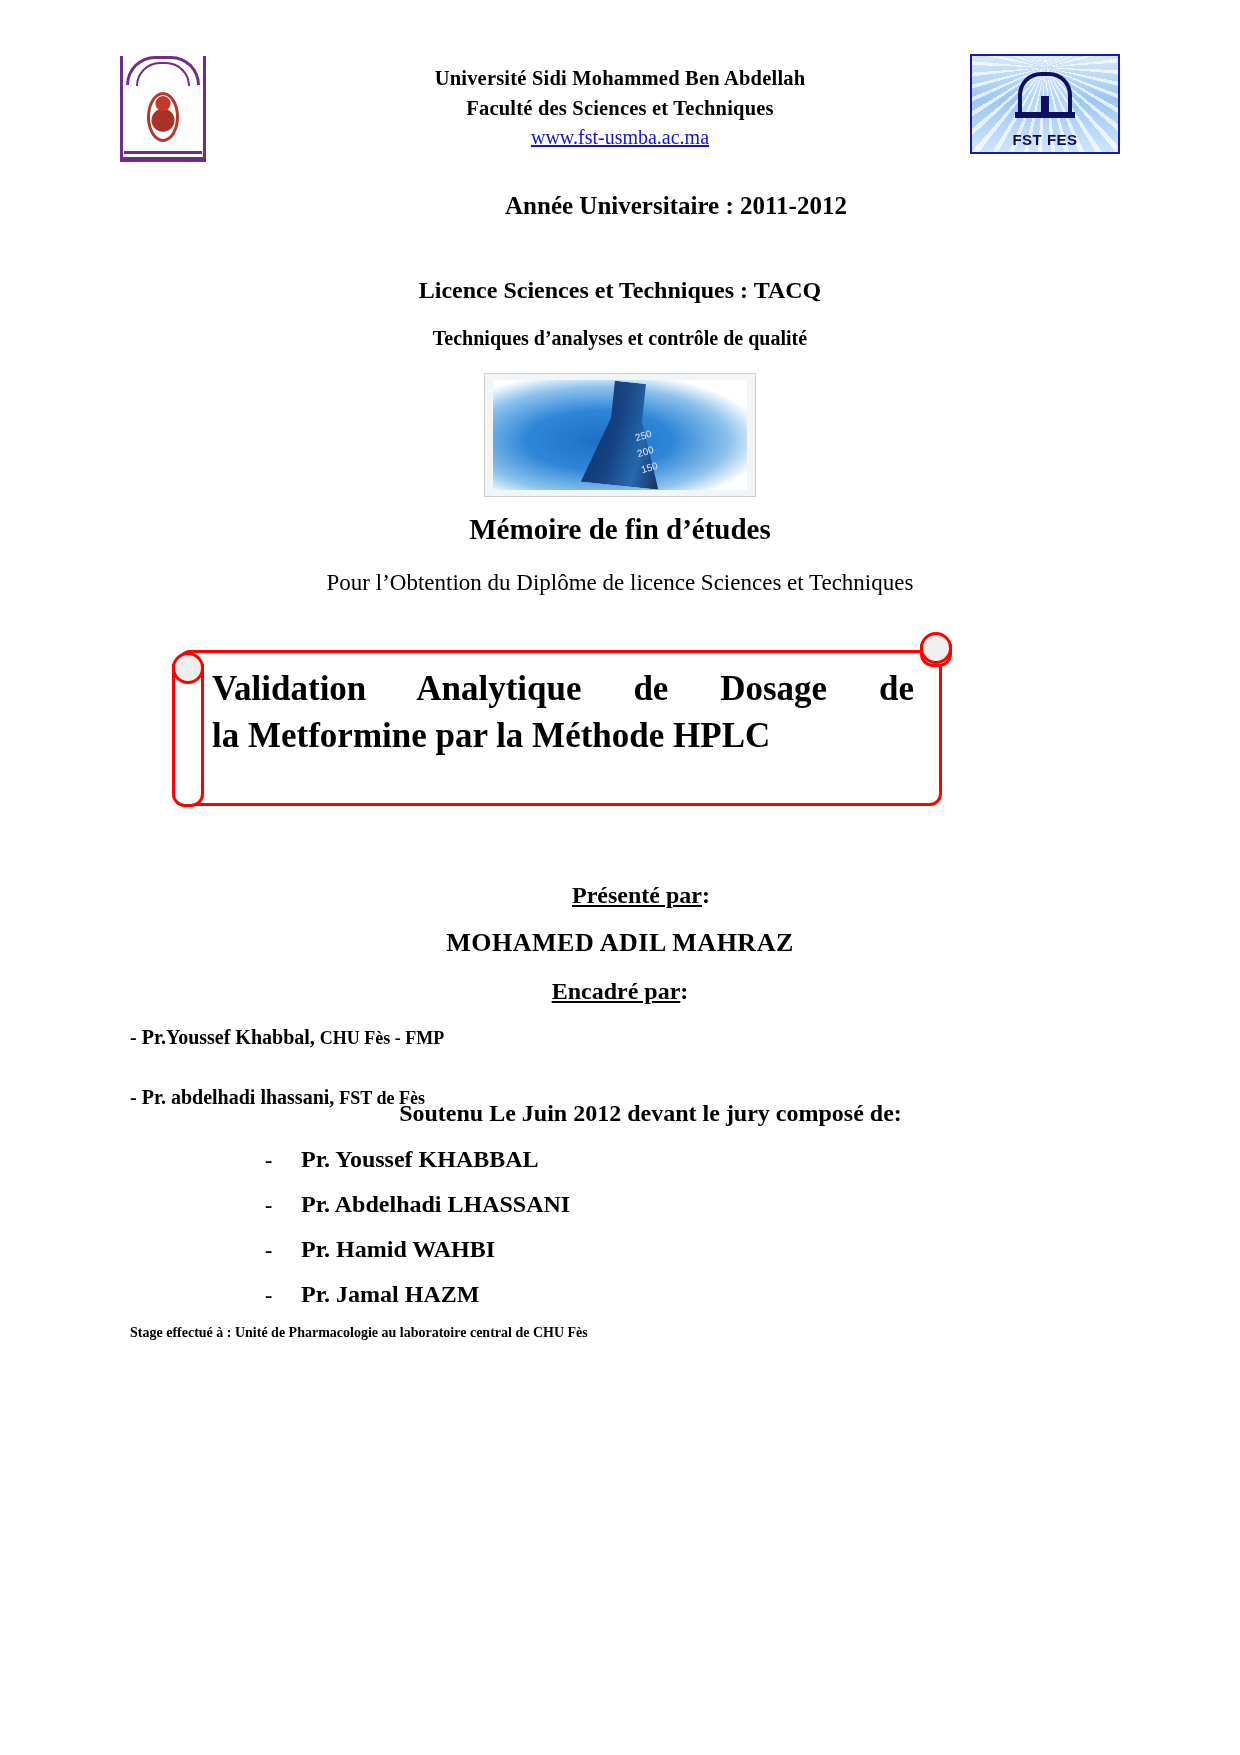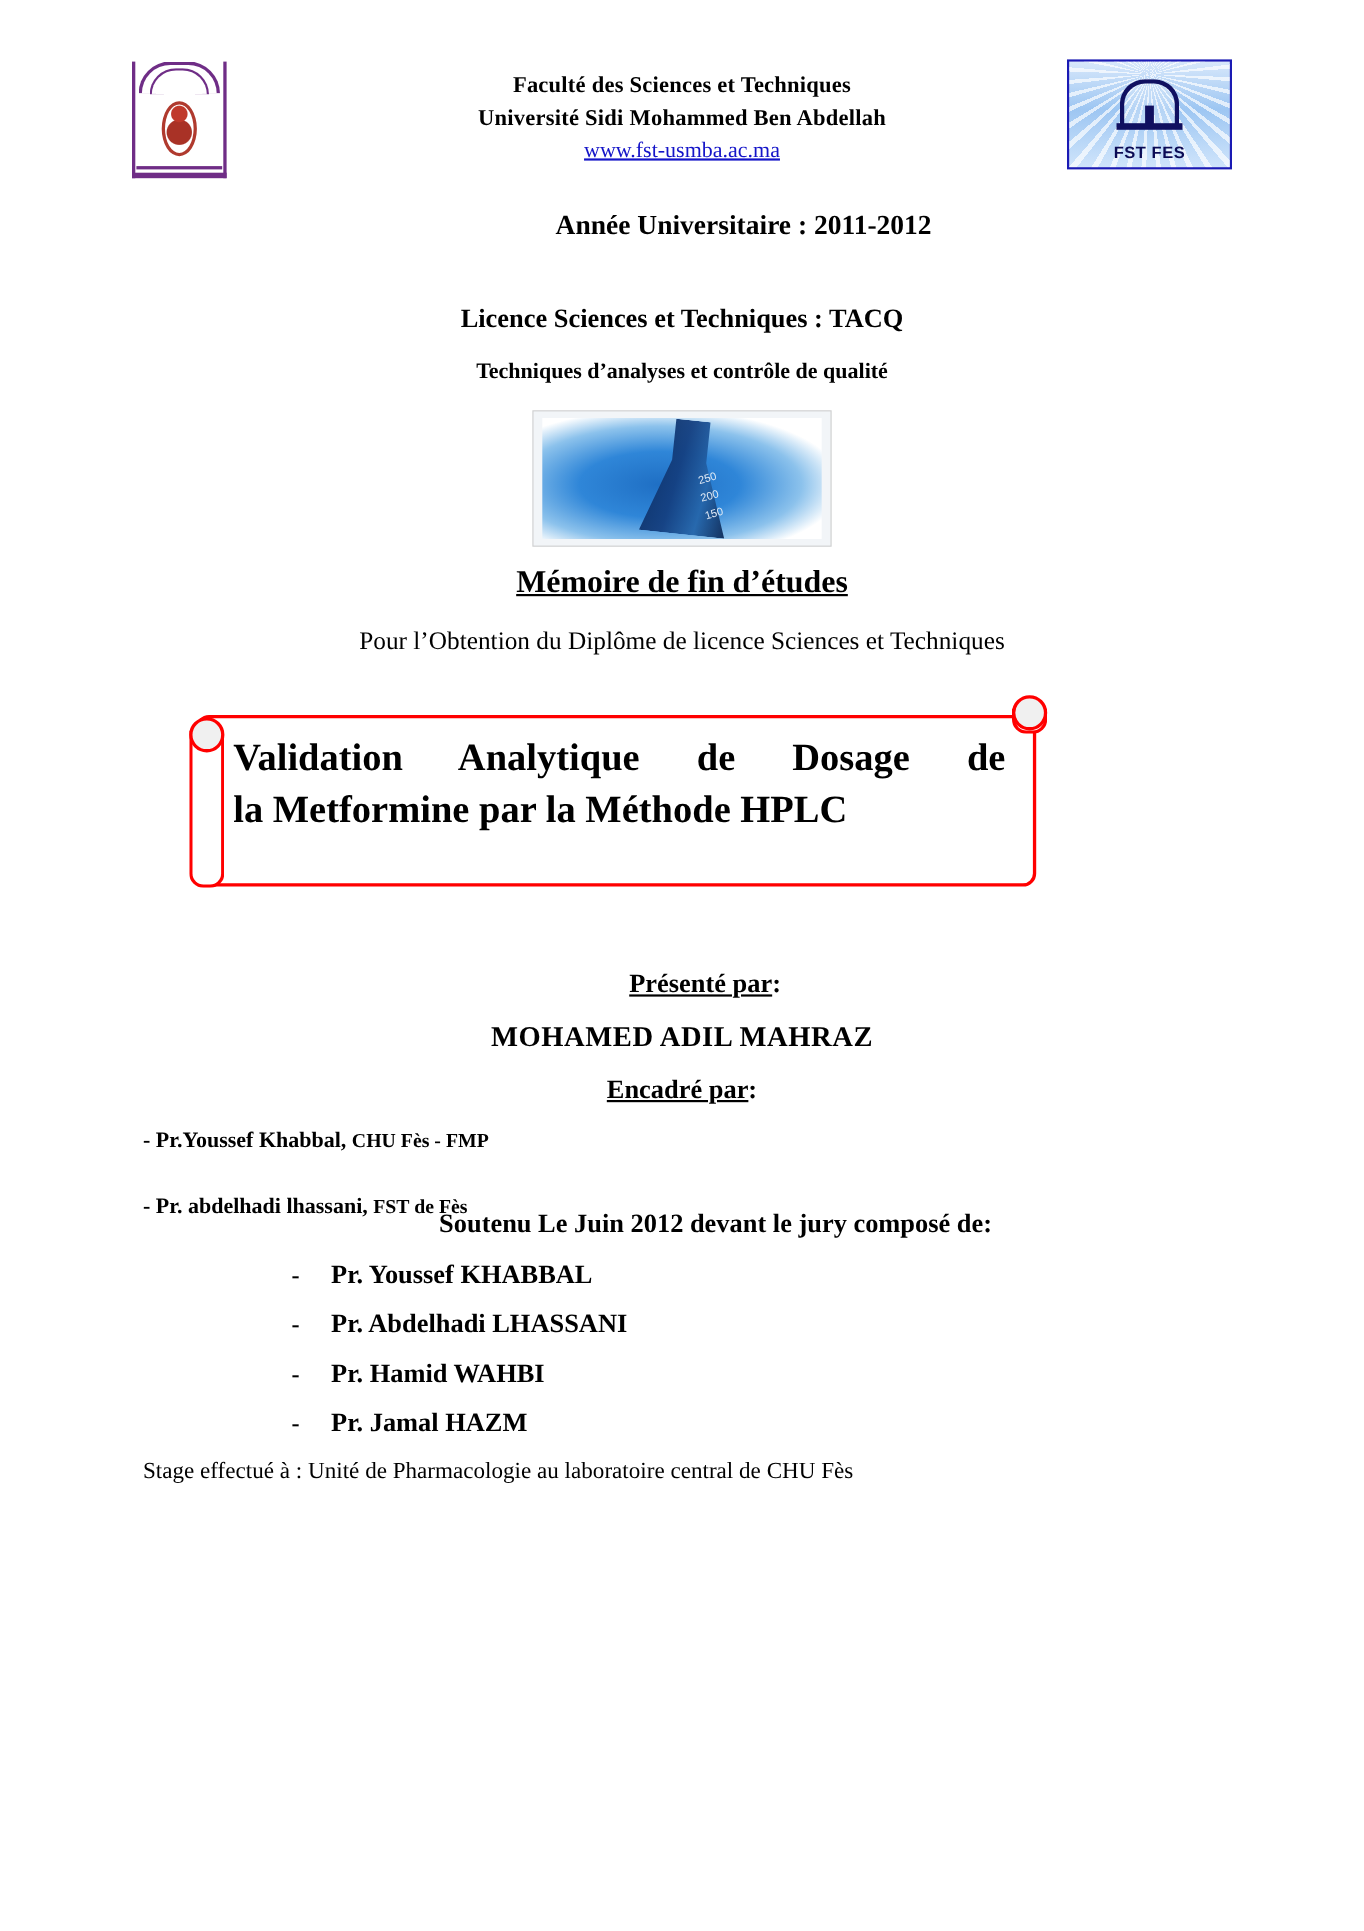--- a/index.html
+++ b/index.html
@@ -262,21 +262,20 @@
 
   
   .memoire {
     position: absolute;
     top: 513px;
     left: 0;
     right: 0;
     text-align: center;
     font-size: 29px;
     font-weight: bold;
-    text-decoration: underline;
   }
   .pour {
     position: absolute;
     top: 570px;
     left: 0;
     right: 0;
     text-align: center;
     font-size: 23px;
   }
 
@@ -412,41 +411,41 @@
   .jury .dash {
     width: 36px;
     flex: 0 0 36px;
     font-size: 22px;
   }
 
   .stage {
     position: absolute;
     left: 130px;
     top: 1325px;
-    font-size: 21px;
-    font-weight: normal;
+    font-size: 14px;
+    font-weight: bold;
   }
 </style>
 </head>
 <body>
 
 <div class="header">
 
   <div class="emblem-left">
     <div class="frame"></div>
     <div class="dome"></div>
     <div class="dome2"></div>
     <div class="motif"></div>
     <div class="base2"></div>
     <div class="base"></div>
   </div>
 
   <div class="header-center">
+    <div class="line">Université Sidi Mohammed Ben Abdellah</div>
     <div class="line">Faculté des Sciences et Techniques</div>
-    <div class="line">Université Sidi Mohammed Ben Abdellah</div>
     <div class="url">www.fst-usmba.ac.ma</div>
   </div>
 
   <div class="logo-right">
     <div class="rays"></div>
     <div class="arch"></div>
     <div class="arch-stem"></div>
     <div class="arch-base"></div>
     <div class="label">FST FES</div>
   </div>

